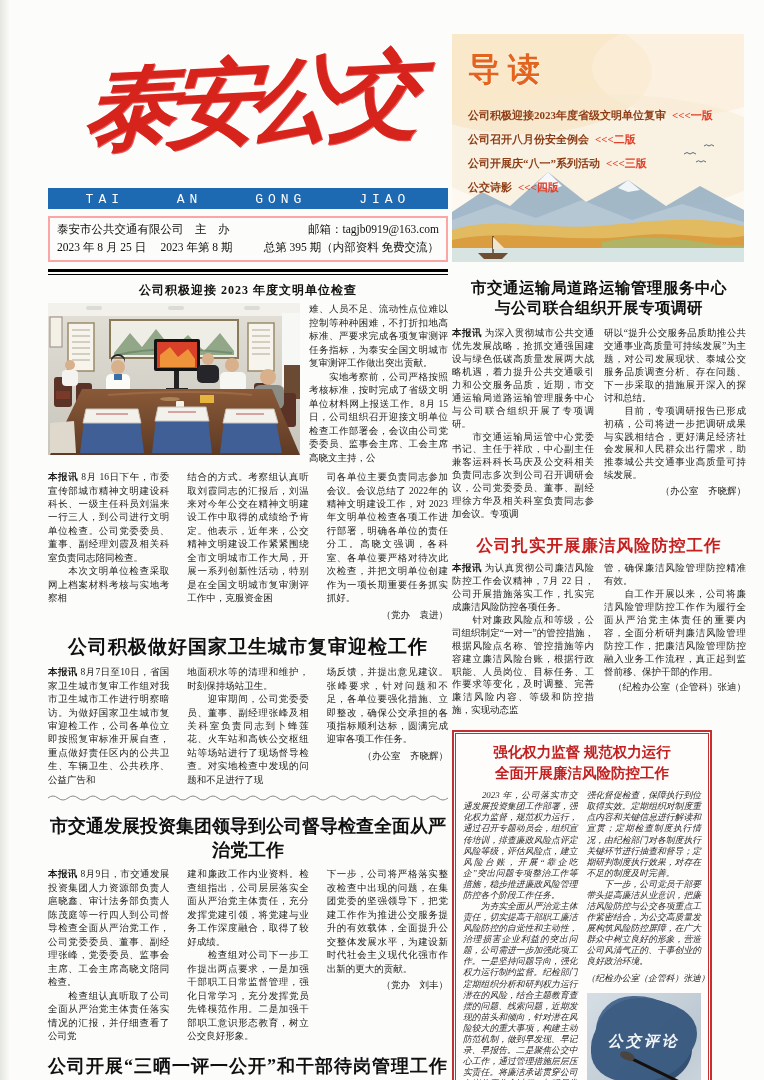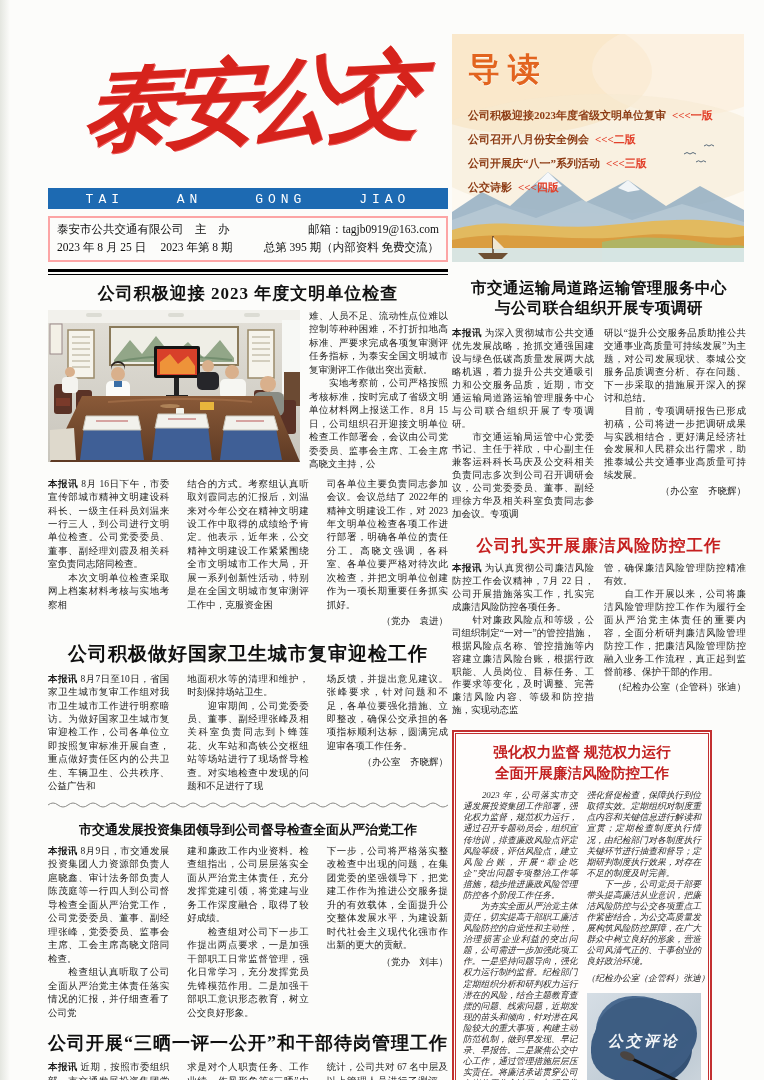--- a/index.html
+++ b/index.html
@@ -26,23 +26,23 @@
     font-size:13px;letter-spacing:5px;word-spacing:40px;text-align:center;
   }
   .info-box{
     margin-top:7px;border:2px solid #fca5a5;padding:3px 7px;
     font-size:11.5px;line-height:1.55;color:#111;
   }
   .info-row{display:flex;justify-content:space-between;white-space:nowrap;}
   .double-rule{margin-top:7px;height:2px;border-top:3px solid #000;border-bottom:1px solid #000;}
 
   .headline{font-weight:bold;text-align:center;color:#101010;letter-spacing:1px;line-height:1.3;}
-  .h-a1{font-size:17px;margin:8px 0 5px;}
+  .h-a1{font-size:12px;margin:8px 0 5px;}
   .h-a2{font-size:19px;margin:13px 0 6px;}
-  .h-a3{font-size:13px;margin:10px 0 6px;letter-spacing:0;}
+  .h-a3{font-size:18px;margin:10px 0 6px;letter-spacing:0;}
   .h-a4{font-size:18px;margin:12px 0 6px;}
 
   .body-txt{font-size:9.5px;line-height:1.42;text-align:justify;white-space:pre-line;color:#1c1c1c;}
   .lead{font-weight:bold;}
   .cols{display:flex;gap:18px;}
   .cols .col{flex:1;min-width:0;}
   .sig{display:block;text-align:right;margin-top:3px;white-space:nowrap;}
 
   .photo-row{display:flex;}
   .photo{flex:none;width:252px;height:152px;background:#cfccc4;}

